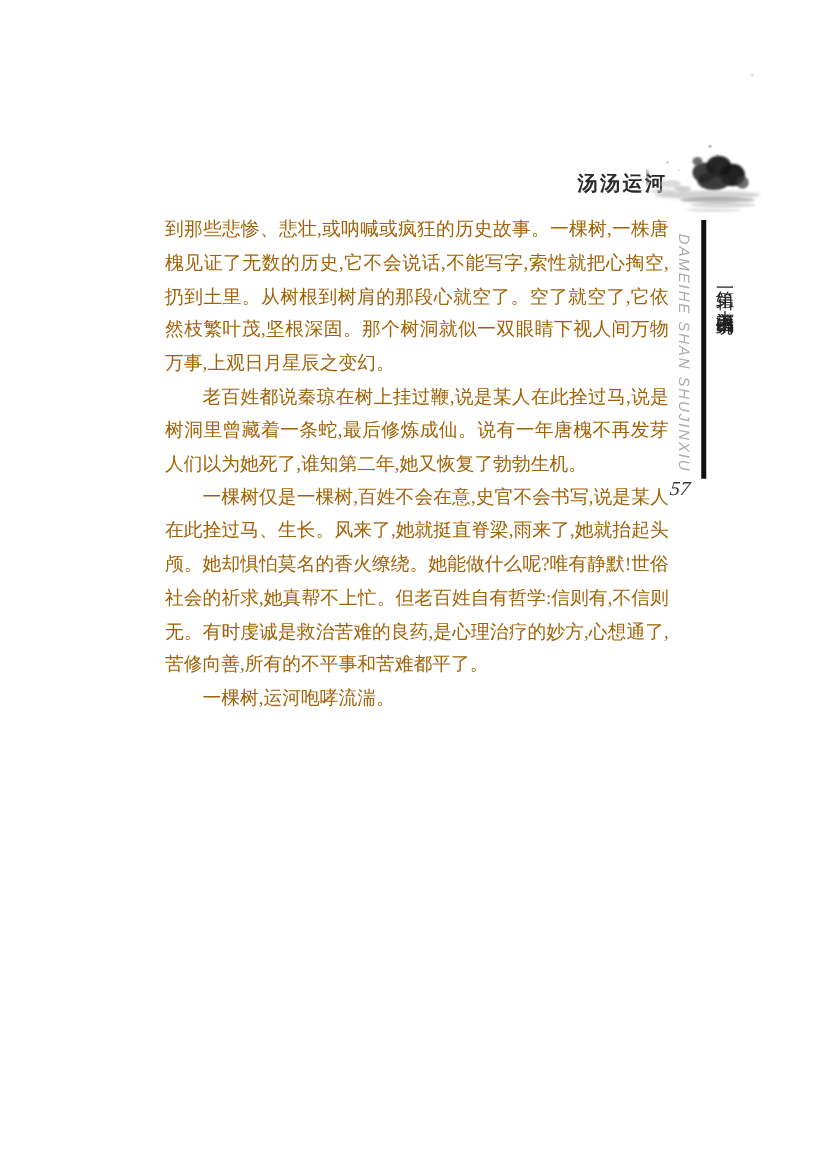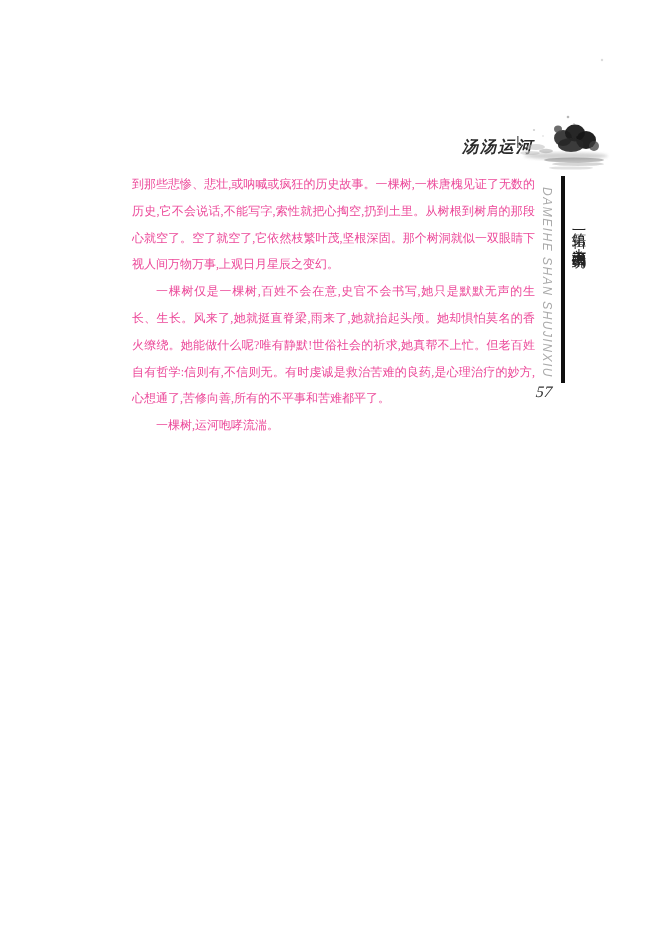--- a/index.html
+++ b/index.html
@@ -8,27 +8,27 @@
     width:665px;height:929px;
     background:#ffffff;
     overflow:hidden;
     font-family:"Liberation Serif","DejaVu Serif",serif;
   }
   
   .running-title{
     position:absolute;left:462px;top:137px;
     font-family:"Liberation Sans","DejaVu Sans",sans-serif;
     font-weight:bold;font-size:16px;letter-spacing:2px;
-    color:#2a2a2a;white-space:nowrap;font-style:italic;
+    color:#2a2a2a;white-space:nowrap;
   }
   .ink{position:absolute;left:516px;top:50px;}
   
   .body-text{
     position:absolute;left:132px;top:171px;width:403px;
-    font-size:12px;line-height:26.8px;color:#ec4899;
+    font-size:15px;line-height:26.8px;color:#a16207;
     text-align:justify;
   }
   .body-text p{margin:0;padding:0;}
   .body-text p.indent{text-indent:2em;}
   
   .py-vertical{
     position:absolute;left:540px;top:187px;height:205px;
     writing-mode:vertical-rl;
     font-family:"Liberation Sans","DejaVu Sans",sans-serif;
     font-style:italic;font-size:12px;letter-spacing:1.5px;
@@ -89,21 +89,22 @@
     <ellipse cx="78" cy="96" rx="5" ry="5" fill="#3d3d3d" opacity="0.75" filter="url(#soft)"></ellipse>
 
     <ellipse cx="50" cy="106" rx="42" ry="3.4" fill="#8f8f8f" opacity="0.4" filter="url(#soft2)"></ellipse>
     <ellipse cx="58" cy="110" rx="30" ry="2.4" fill="#6f6f6f" opacity="0.45" filter="url(#soft)"></ellipse>
     <ellipse cx="62" cy="114" rx="26" ry="2" fill="#9a9a9a" opacity="0.4" filter="url(#soft)"></ellipse>
     <ellipse cx="55" cy="118" rx="22" ry="1.6" fill="#b5b5b5" opacity="0.4" filter="url(#soft)"></ellipse>
   </svg>
 
   <div class="body-text">
     <p>到那些悲惨、悲壮,或呐喊或疯狂的历史故事。一棵树,一株唐槐见证了无数的历史,它不会说话,不能写字,索性就把心掏空,扔到土里。从树根到树肩的那段心就空了。空了就空了,它依然枝繁叶茂,坚根深固。那个树洞就似一双眼睛下视人间万物万事,上观日月星辰之变幻。</p>
-    <p class="indent">一棵树仅是一棵树,百姓不会在意,史官不会书写,她只是默默无声的生长、生长。风来了,她就挺直脊梁,雨来了,她就抬起头颅。她却惧怕莫名的香火缭绕。她能做什么呢?唯有静默!世俗社会的祈求,她真帮不上忙。但老百姓自有哲学:信则有,不信则无。有时虔诚是救治苦难的良药,是心理治疗的妙方,心想通了,苦修向善,所有的不平事和苦难都平了。</p>
+    <p class="indent">老百姓都说秦琼在树上挂过鞭,说是某人在此拴过马,说是树洞里曾藏着一条蛇,最后修炼成仙。说有一年唐槐不再发芽人们以为她死了,谁知第二年,她又恢复了勃勃生机。</p>
+    <p class="indent">一棵树仅是一棵树,百姓不会在意,史官不会书写,说是某人在此拴过马、生长。风来了,她就挺直脊梁,雨来了,她就抬起头颅。她却惧怕莫名的香火缭绕。她能做什么呢?唯有静默!世俗社会的祈求,她真帮不上忙。但老百姓自有哲学:信则有,不信则无。有时虔诚是救治苦难的良药,是心理治疗的妙方,心想通了,苦修向善,所有的不平事和苦难都平了。</p>
     <p class="indent">一棵树,运河咆哮流湍。</p>
   </div>
 
   <div class="py-vertical">DAMEIHE SHAN SHUJINXIU</div>
 
   <div class="v-line"></div>
 
   <div class="cn-vertical">
     <span>第一辑</span><span class="series-title">大美河山书锦绣</span>
   </div>

